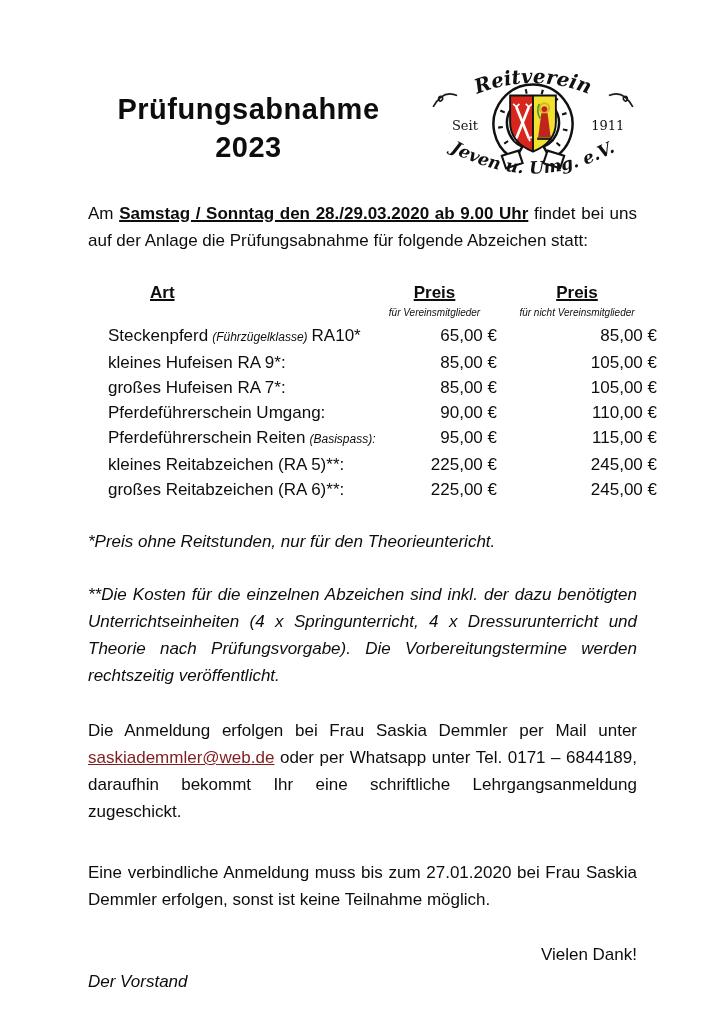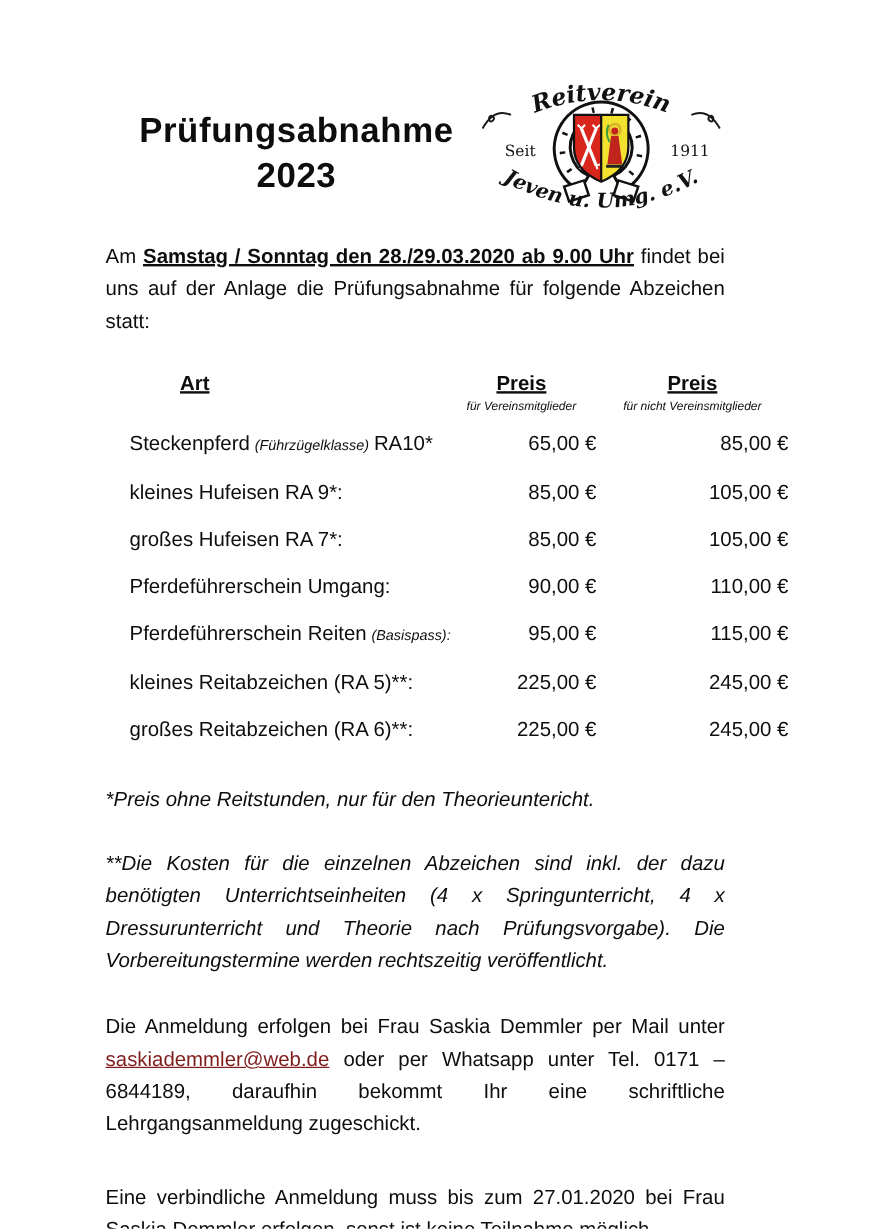--- a/index.html
+++ b/index.html
@@ -4,21 +4,21 @@
 <style>
   * { margin: 0; padding: 0; box-sizing: border-box; }
   html, body { background: #ffffff; }
   body {
     width: 724px; height: 1024px;
     font-family: "Liberation Sans", sans-serif;
     font-size: 17px; line-height: 27px;
     color: #0d0d0d;
     overflow: hidden;
   }
-  .page { width: 724px; height: 1024px; padding: 58px 120px 0 88px; }
+  .page { width: 724px; height: 1024px; padding: 58px 87px 0 88px; }
 
   
   .header { display: flex; align-items: flex-start; }
   .title-block {
     width: 305px; margin-left: 8px; margin-top: 32px;
     text-align: center; font-weight: bold;
     font-size: 29px; line-height: 38px; letter-spacing: 0.5px;
   }
   .logo { margin-left: auto; width: 208px; height: 126px; }
 
@@ -27,21 +27,21 @@
   .intro b u { text-decoration-thickness: 2px; }
 
   
   .price-table { margin-top: 27px; margin-left: 20px; }
   .tbl-grid { display: grid; grid-template-columns: 264px 125px 160px; }
   .hdr-row { font-weight: bold; line-height: 24px; }
   .hdr-art { padding-left: 42px; }
   .hdr-center { text-align: center; }
   .hdr-row span u { text-decoration-thickness: 2px; }
   .sub-row { font-style: italic; font-size: 10px; line-height: 15px; padding-bottom: 3px; }
-  .row { line-height: 39px; white-space: nowrap; }
+  .row { line-height: 25px; white-space: nowrap; }
   .cell-price { text-align: right; }
   .small-inline { font-size: 12px; font-style: italic; }
   .row .small-inline { margin-left: 4px; }
   .row .name-after { margin-left: 4px; }
 
   
   .footnote1 { margin-top: 26px; font-style: italic; }
   .footnote2 { margin-top: 26px; font-style: italic; text-align: justify; }
 
   

